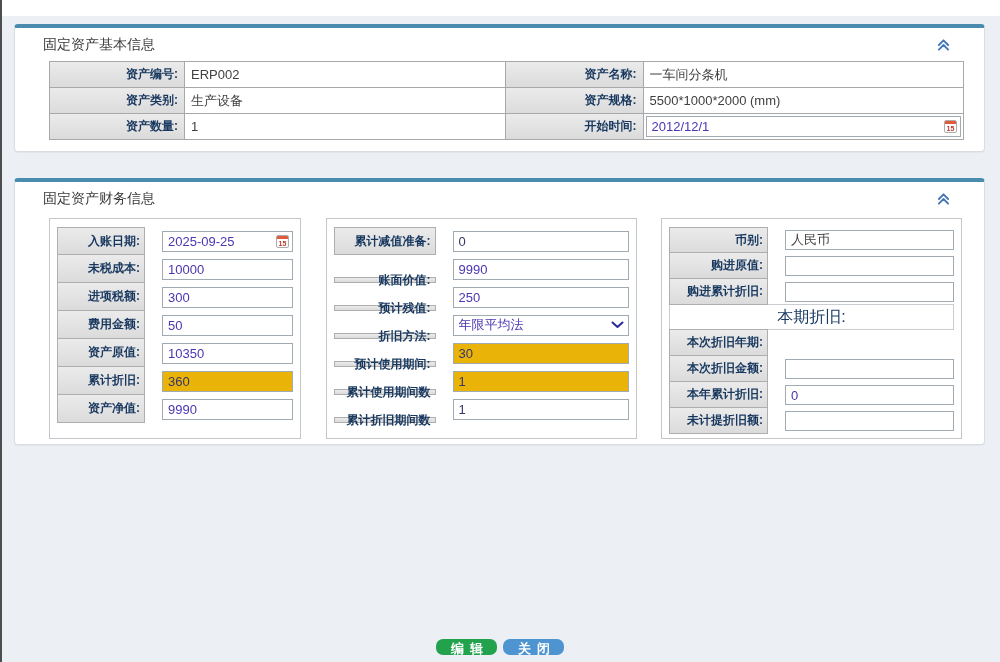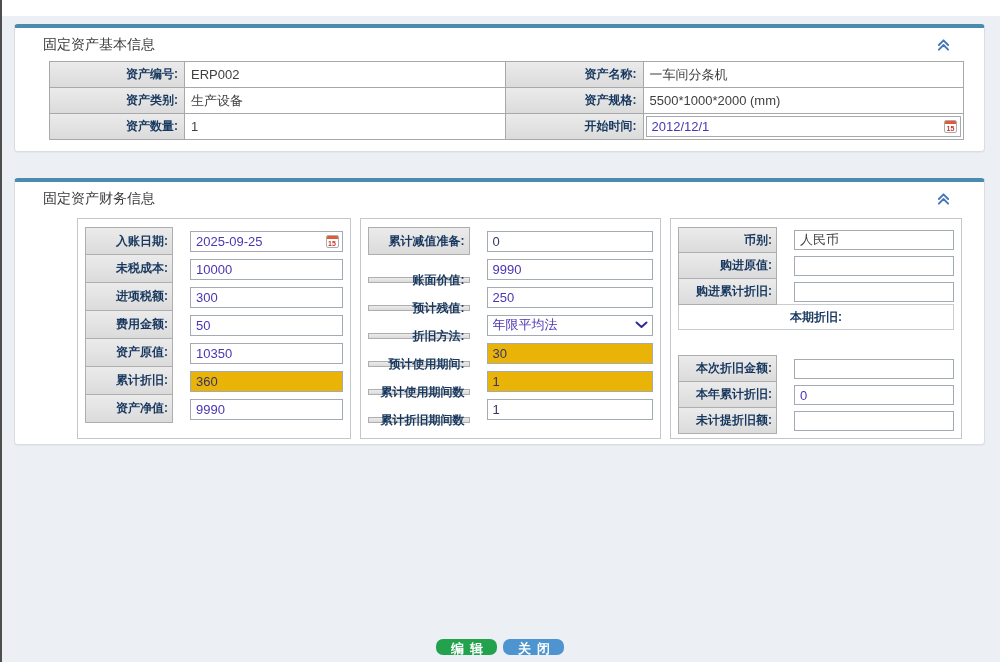--- a/index.html
+++ b/index.html
@@ -77,41 +77,41 @@
     display:flex; justify-content:space-between;
     margin:10px 22px 0 34px; gap:9px;
   }
   .group {
     border:1px solid #c3c6ca;
     background:#fff;
     padding:8px 7px;
     height:221px;
     overflow:hidden;
   }
-  .g1 { width:282px;margin-left:28px; } .g2 { width:311px; } .g3 { width:301px; }
+  .g1 { width:252px; } .g2 { width:311px; } .g3 { width:301px; }
   .frow { display:flex; align-items:stretch; height:28px; }
   .g3 .frow { height:26px; }
   .flabel {
     background:linear-gradient(#ebebeb,#dbdbdb);
     border:1px solid #aeaeae;
     margin-top:-1px;
     display:flex; align-items:center; justify-content:flex-end;
     padding-right:4px;
     font-size:12px; font-weight:bold; color:#17375e;
     white-space:nowrap;
   }
   .frow:first-child .flabel { margin-top:0; }
   .g1 .flabel { flex:0 0 88px; }
   .g2 .flabel { flex:0 0 102px;margin-top:22px; }
   .g3 .flabel { flex:0 0 99px; }
   .fval { flex:1; display:flex; align-items:center; padding-left:17px; }
   .g3 .fval .ibox { height:20px; }
   .sect-head {
     display:flex; align-items:center; justify-content:center;
-    font-size:12px; font-weight:bold; color:#17375e;
+    font-size:16px; font-weight:normal; color:#17375e;
     border:1px solid #c9ccd0; margin-top:-1px; background:#fff;
   }
   .sel-arrow { line-height:0; flex:0 0 14px; cursor:pointer; }
 
   
   .footer { position:absolute; bottom:7px; left:0; width:100%;
             display:flex; justify-content:center; gap:6px; }
   .btn {
     height:16px; border:none; border-radius:7px;
     color:#fff; font-size:13px; font-weight:bold;
@@ -333,20 +333,21 @@
       <div class="frow">
         <div class="flabel">购进累计折旧:</div>
         <div class="fval">
             <div class="ibox">
               <span class="ival purple"></span>
             </div>
           </div>
       </div>
       <div class="frow sect-head">本期折旧:</div>
       <div class="frow">
+        <div class="flabel">本次折旧年期:</div>
       </div>
       <div class="frow">
         <div class="flabel">本次折旧金额:</div>
         <div class="fval">
             <div class="ibox">
               <span class="ival purple"></span>
             </div>
           </div>
       </div>
       <div class="frow">

